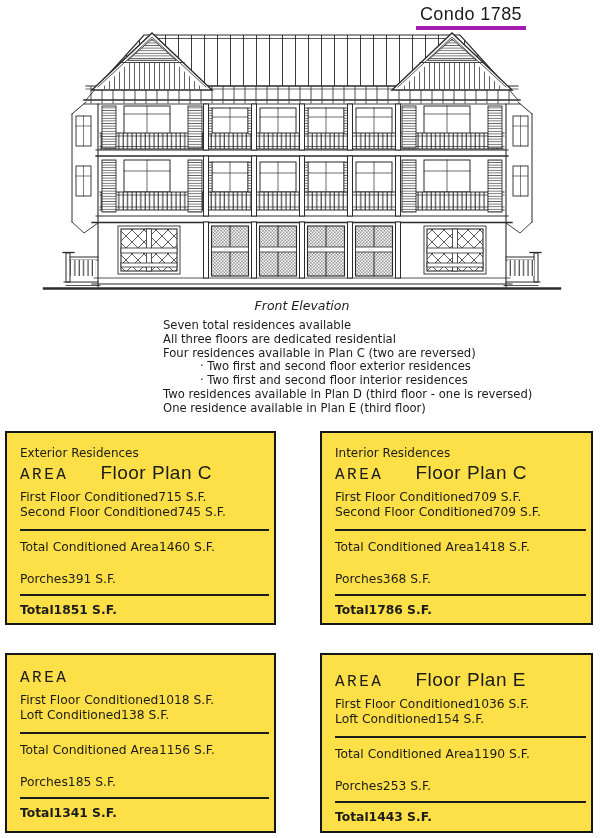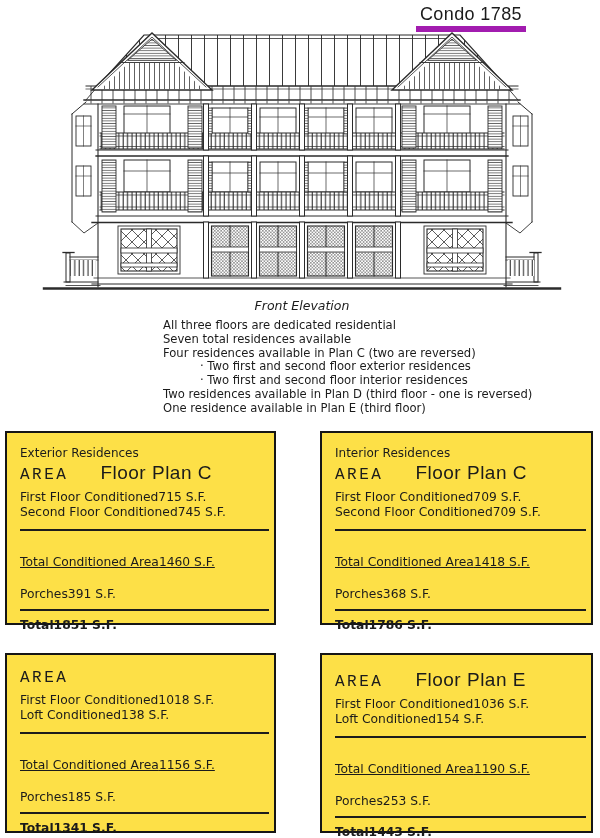--- a/index.html
+++ b/index.html
@@ -3,42 +3,42 @@
 <meta charset="utf-8">
 <style>
   html,body{margin:0;padding:0;}
   body{
     width:600px;height:838px;position:relative;background:#ffffff;
     font-family:"DejaVu Sans",sans-serif;color:#1b1b1b;overflow:hidden;
   }
   .title{
     position:absolute;top:4px;right:74px;
     font-family:"Liberation Sans",sans-serif;font-size:18px;letter-spacing:.4px;
-    border-bottom:6px solid #a21caf;padding:0 4px 1px 4px;white-space:nowrap;
+    border-bottom:4px solid #a21caf;padding:0 4px 1px 4px;white-space:nowrap;
   }
   .drawing{position:absolute;left:42px;top:26px;width:520px;height:270px;}
   .caption{position:absolute;top:298px;left:42px;width:520px;text-align:center;font-size:12.5px;font-style:italic;}
   .notes{position:absolute;top:319px;left:163px;font-size:11.6px;line-height:13.8px;white-space:nowrap;}
   .note-line.indent{padding-left:37px;}
   .tbl{
     position:absolute;box-sizing:border-box;border:2px solid #161616;background:#fde047;
     padding:13px 10px 0 13px;
   }
   #tbl0{left:5px;top:431px;width:271px;height:194px;}
   #tbl1{left:320px;top:431px;width:273px;height:194px;}
   #tbl2{left:5px;top:653px;width:271px;height:180px;}
   #tbl3{left:320px;top:653px;width:273px;height:180px;}
   .sub{font-size:12px;line-height:15px;}
   .hdr{display:flex;align-items:baseline;margin:1px 0 6px 0;}
   .area{font-size:16px;letter-spacing:2.5px;font-family:Liberation Mono, monospace;}
   .plan{font-family:"Liberation Sans",sans-serif;font-size:19px;margin-left:32px;letter-spacing:.5px;}
   .row{display:flex;font-size:12.3px;line-height:14.5px;}
   .divider{border-top:2px solid #1c1c1c;margin:10px -5px 0 0;height:0;}
   .divider.d2{margin-top:8px;}
-  .row.tc{margin-top:24px;text-decoration:underline;}
+  .row.tc{margin-top:9px;}
   .row.porch{margin-top:17px;}
   .row.ttl{margin-top:7px;font-weight:bold;}
 </style>
 </head>
 <body>
 
 <div class="title">Condo 1785</div>
 
 <svg class="drawing" viewBox="0 0 520 270" xmlns="http://www.w3.org/2000/svg">
   <defs>
@@ -254,22 +254,22 @@
     <rect x="466" y="234" width="26" height="16" fill="url(#balP)" stroke="none"></rect>
     <line x1="464" y1="256" x2="498" y2="256" stroke-width="1"></line>
     <line x1="462" y1="259.5" x2="496" y2="259.5" stroke-width=".8"></line>
 
     <line x1="2" y1="262.5" x2="518" y2="262.5" stroke-width="2.4"></line>
   </g>
 </svg>
 
 <div class="caption">Front Elevation</div>
 <div class="notes">
+  <div class="note-line">Seven total residences available</div>
   <div class="note-line">All three floors are dedicated residential</div>
-  <div class="note-line">Seven total residences available</div>
   <div class="note-line">Four residences available in Plan C (two are reversed)</div>
   <div class="note-line indent">· Two first and second floor exterior residences</div>
   <div class="note-line indent">· Two first and second floor interior residences</div>
   <div class="note-line">Two residences available in Plan D (third floor - one is reversed)</div>
   <div class="note-line">One residence available in Plan E (third floor)</div>
 </div>
 
 <div class="tbl" id="tbl0">
   <div class="sub">Exterior Residences</div>
   <div class="hdr">

